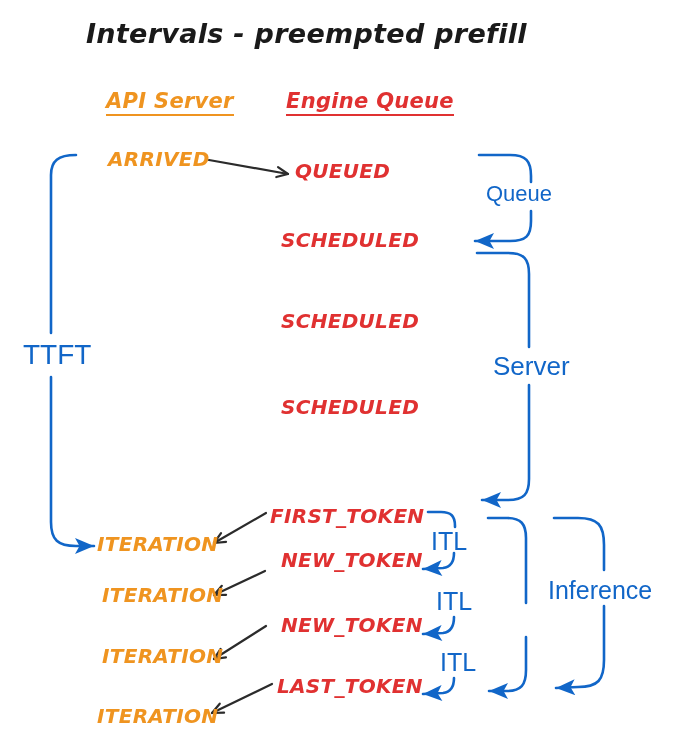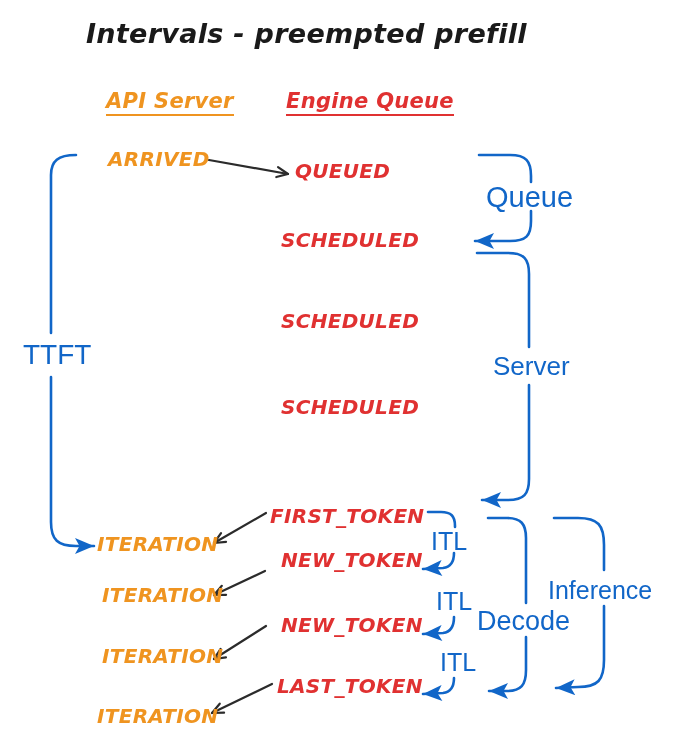--- a/index.html
+++ b/index.html
@@ -87,21 +87,20 @@
   <div class="hand evt eng" style="left:295px;top:161px;position:absolute;">QUEUED</div>
   <div class="hand evt eng" style="left:281px;top:230px;position:absolute;">SCHEDULED</div>
   <div class="hand evt eng" style="left:281px;top:311px;position:absolute;">SCHEDULED</div>
   <div class="hand evt eng" style="left:281px;top:397px;position:absolute;">SCHEDULED</div>
   <div class="hand evt eng" style="left:270px;top:506px;position:absolute;">FIRST_TOKEN</div>
   <div class="hand evt eng" style="left:281px;top:550px;position:absolute;">NEW_TOKEN</div>
   <div class="hand evt eng" style="left:281px;top:615px;position:absolute;">NEW_TOKEN</div>
   <div class="hand evt eng" style="left:277px;top:676px;position:absolute;">LAST_TOKEN</div>
 
   <div class="blue-label" style="left:23px;top:341px;font-size:28px;">TTFT</div>
-  <div class="blue-label" style="left:486px;top:183px;font-size:29px;">Queue</div>
+  <div class="blue-label" style="left:486px;top:183px;font-size:22px;">Queue</div>
   <div class="blue-label" style="left:493px;top:353px;font-size:26px;">Server</div>
   <div class="blue-label" style="left:431px;top:529px;font-size:25px;">ITL</div>
   <div class="blue-label" style="left:436px;top:589px;font-size:25px;">ITL</div>
   <div class="blue-label" style="left:440px;top:650px;font-size:25px;">ITL</div>
-  <div class="blue-label" style="left:477px;top:608px;font-size:27px;">Decode</div>
   <div class="blue-label" style="left:548px;top:578px;font-size:25px;">Inference</div>
 
 </div>
 
 </body></html>

